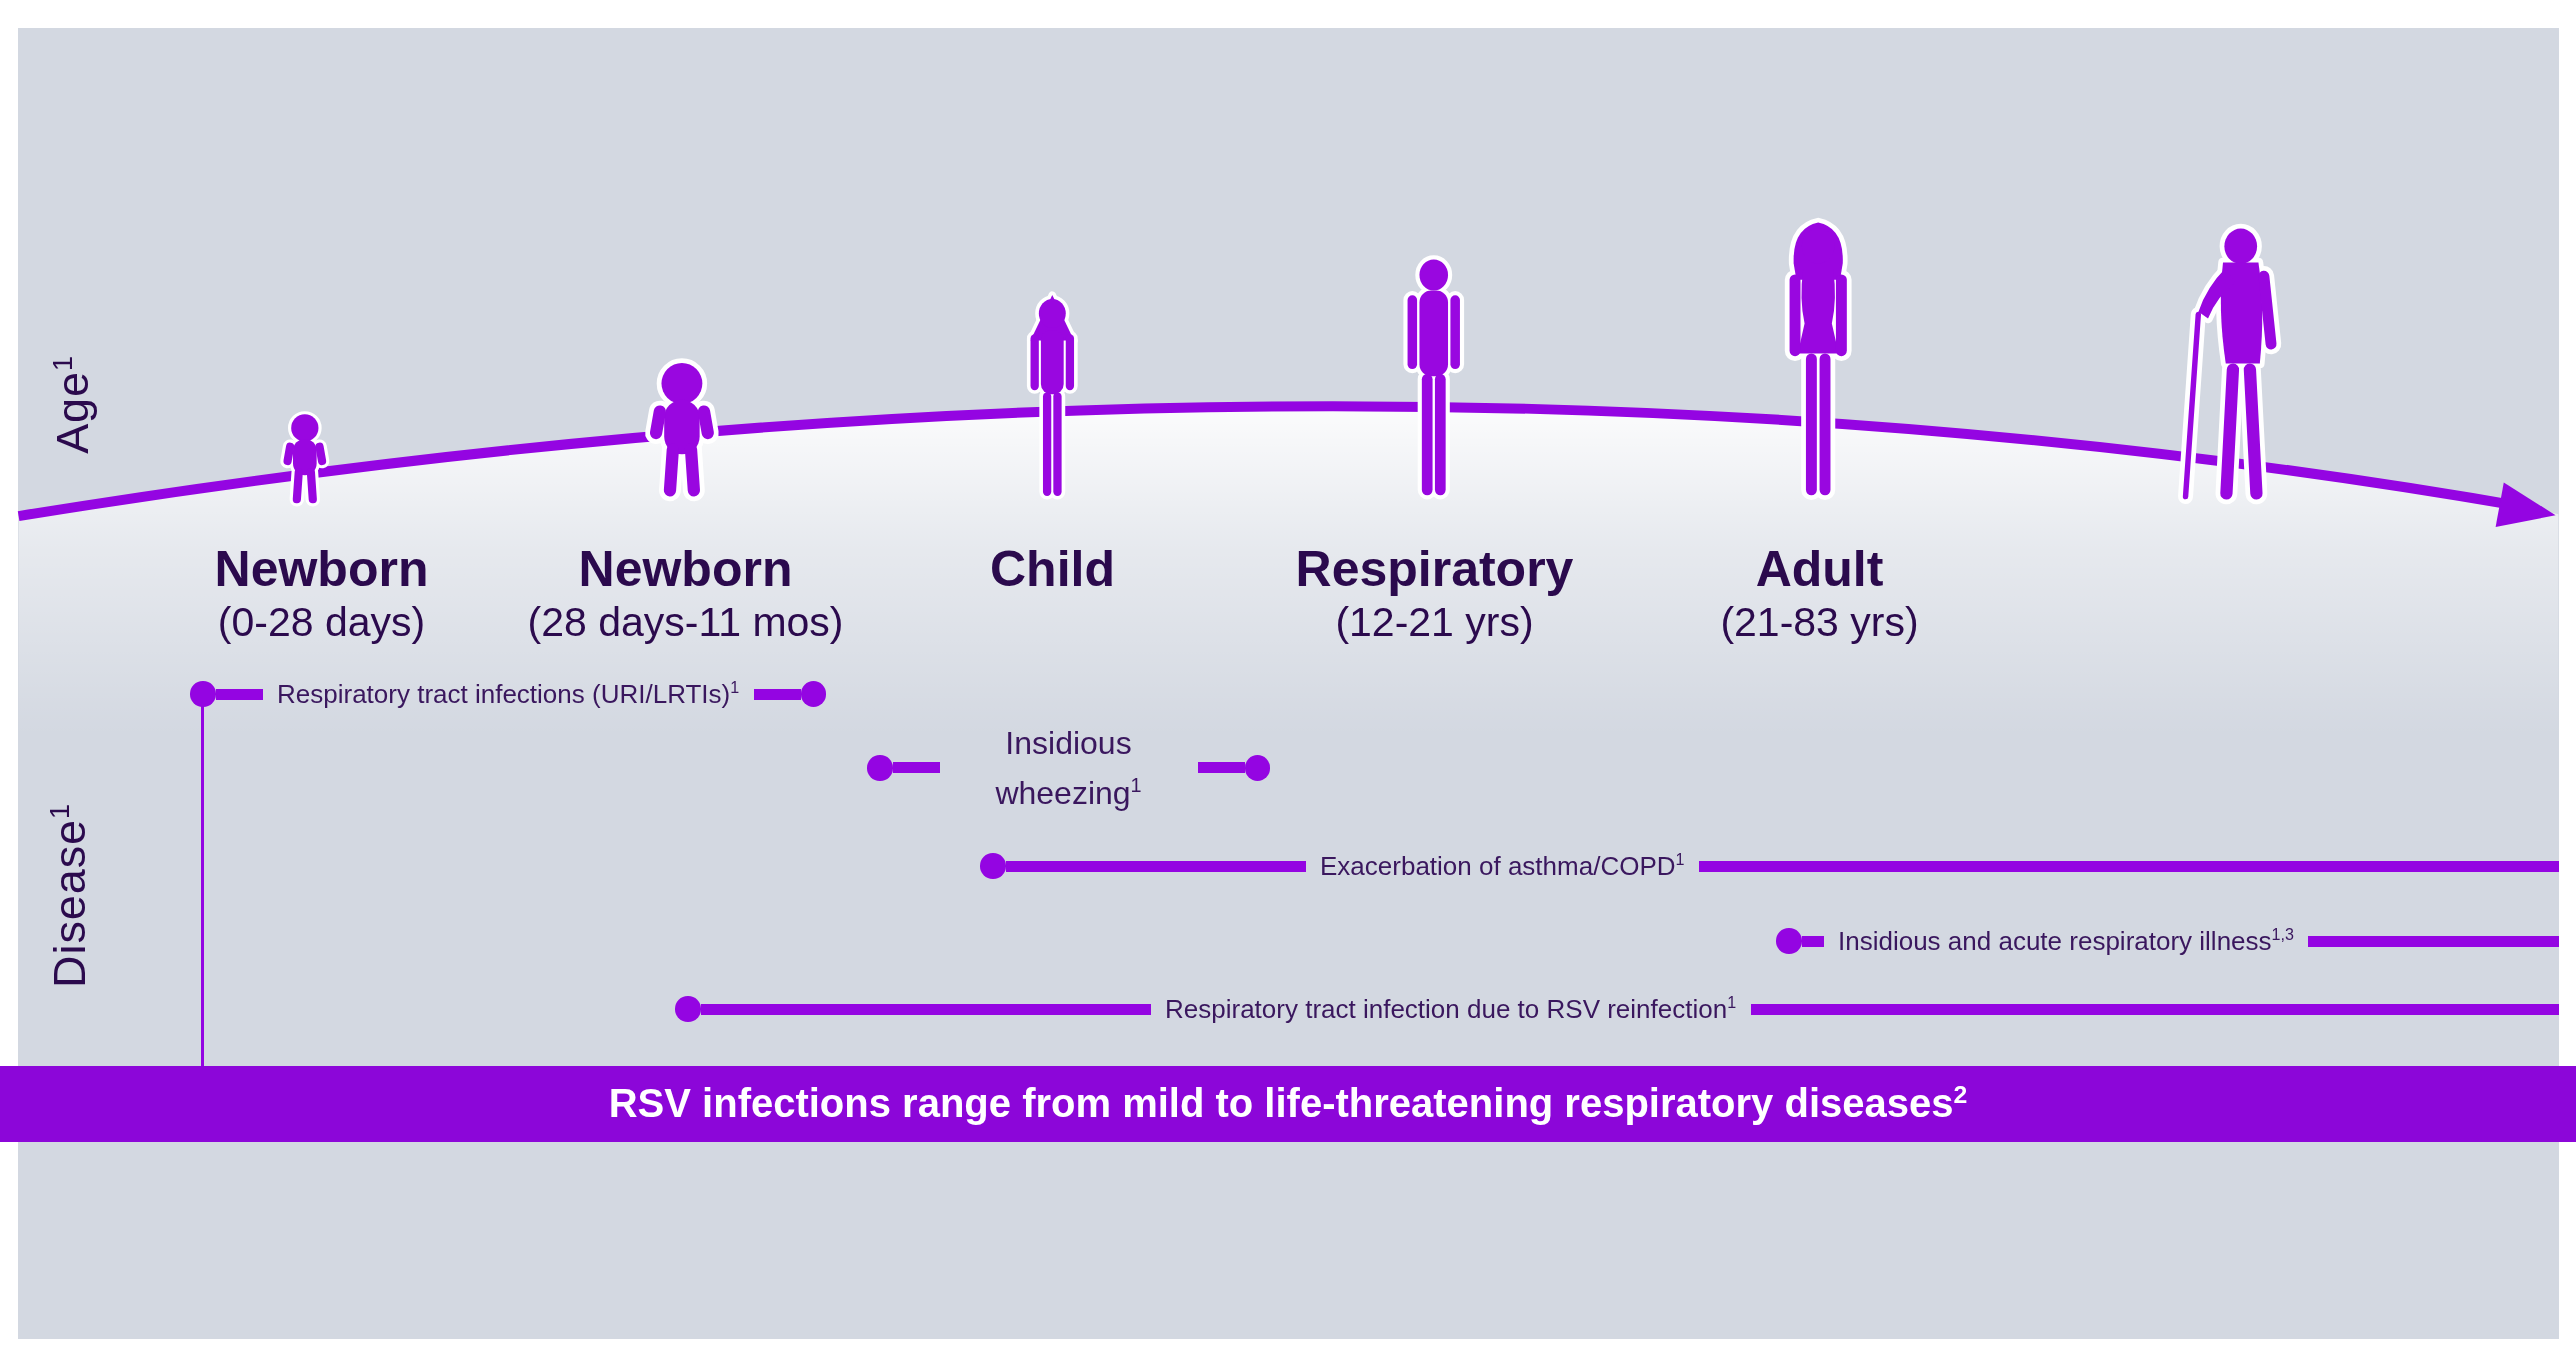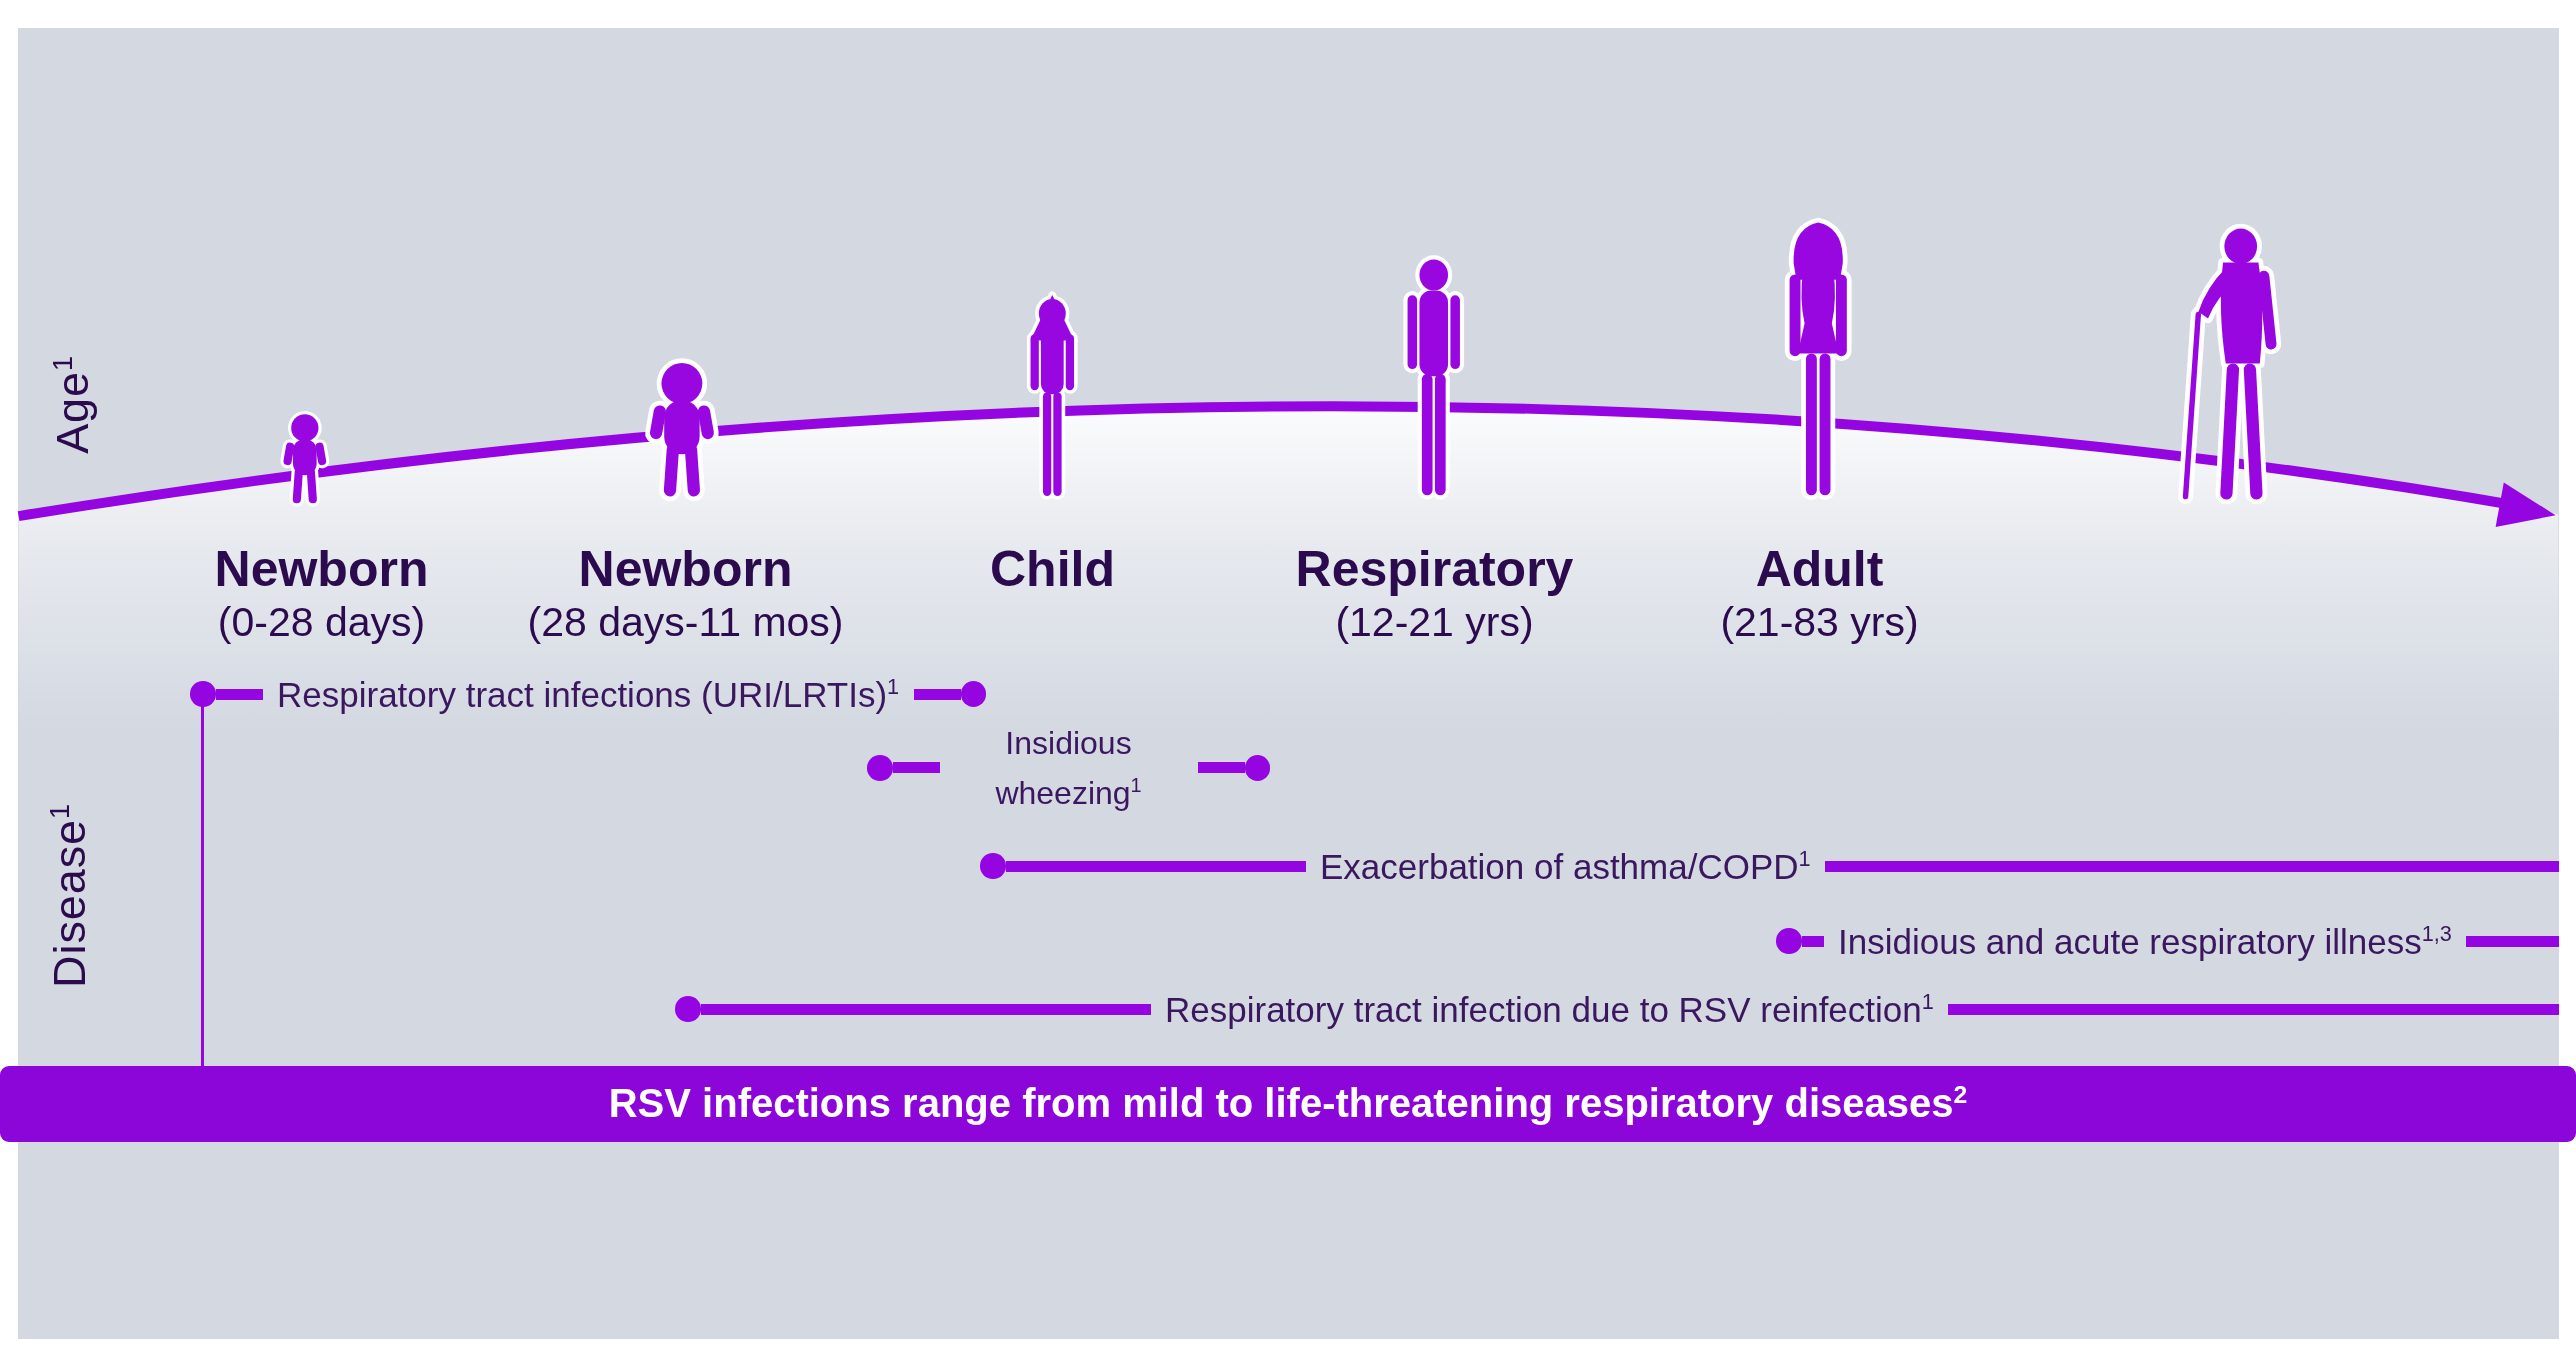--- a/index.html
+++ b/index.html
@@ -17,30 +17,30 @@
   .agegroup{position:absolute;width:473px;text-align:center;color:#2b0a4d;}
   .agegroup .aname{font-size:50px;font-weight:bold;line-height:55px;}
   .agegroup .arange{font-size:41px;line-height:51px;}
 
   
   .drow{position:absolute;display:flex;align-items:center;height:44px;color:#3a175e;}
   .drow.tall{height:auto;}
   .dot{width:25.5px;height:25.5px;border-radius:50%;background:#9405e2;flex:0 0 auto;}
   .seg{height:11px;background:#9405e2;flex:0 0 auto;}
   .segfill{height:11px;background:#9405e2;flex:1 1 auto;}
-  .dtext{font-size:35px;white-space:nowrap;margin:0 14.5px;}
+  .dtext{font-size:26px;white-space:nowrap;margin:0 14.5px;}
   .dtext.center{white-space:normal;text-align:center;width:229px;line-height:42px;font-size:32px;}
   .dtext sup{font-size:62%;}
 
   .vconnector{position:absolute;left:201px;top:706px;width:2.7px;height:362px;background:#9405e2;}
 
   
   .banner{position:absolute;left:0;top:1066px;width:2576px;height:76px;background:#8c06d9;
           display:flex;align-items:center;justify-content:center;color:#ffffff;
-          font-weight:bold;font-size:40px;border-radius:9px;}
+          font-weight:bold;font-size:40px;}
   .banner sup{font-size:62%;}
 
   
   .oline{fill:#ffffff;stroke:#ffffff;stroke-width:7px;stroke-linejoin:round;}
   .pfill{fill:#9907e0;stroke:none;}
   .curve{fill:none;stroke:#9405e2;stroke-width:11px;}
   .arrowhead{fill:#9405e2;}
 </style>
 </head>
 <body>

